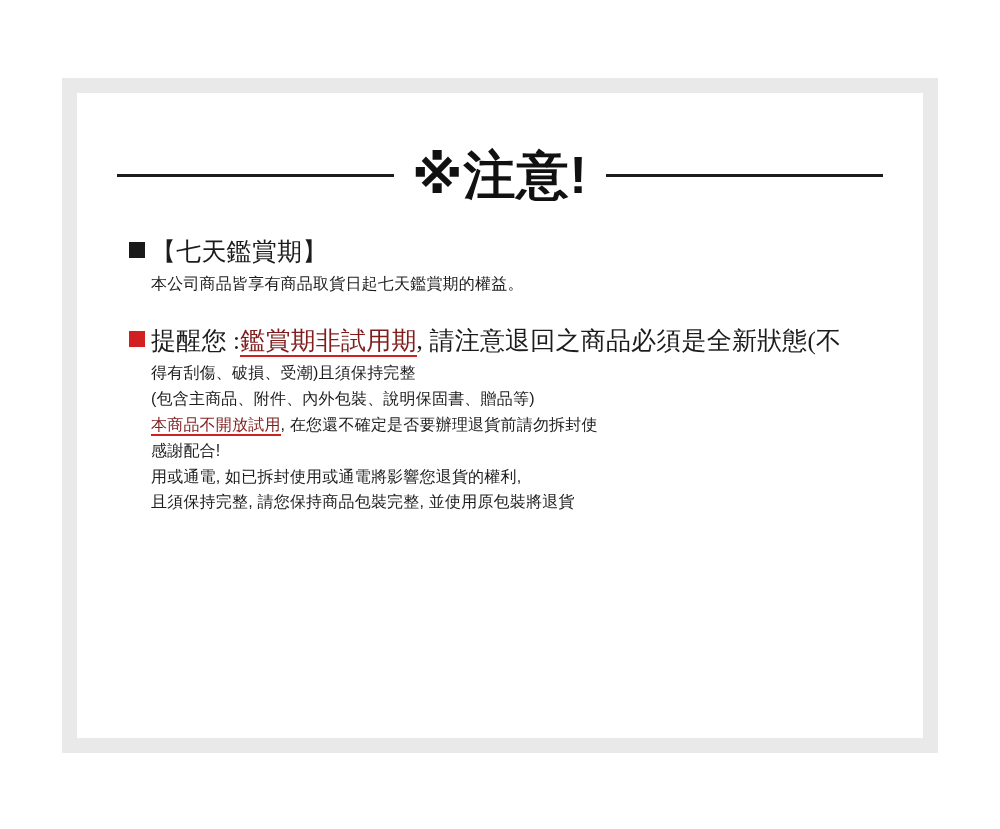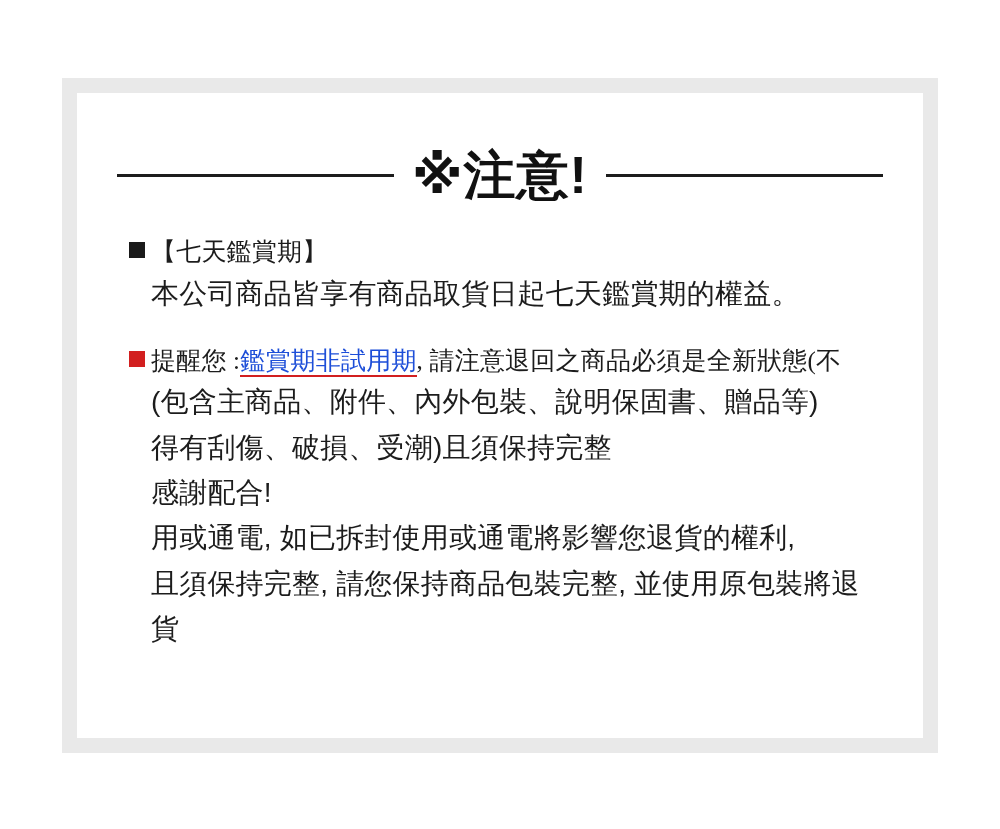--- a/index.html
+++ b/index.html
@@ -96,37 +96,37 @@
     flex: 0 0 auto;
     width: 16px;
     height: 16px;
     margin-top: 9px;
     margin-right: 6px;
   }
   .bullet.dark { background: #1a1a1a; }
   .bullet.red  { background: #d21f1f; }
 
   .line {
-    font-size: 28px;
+    font-size: 16px;
     line-height: 1.62;
     color: #1c1c1c;
     letter-spacing: 0.2px;
   }
 
   .indent {
     padding-left: 22px;
   }
 
   .first-line-text {
     font-size: 25px;
     line-height: 1.5;
   }
 
   .red-underline {
-    color: #1d4ed8;
+    color: #7f1d1d;
     border-bottom: 2px solid #d21f1f;
     padding-bottom: 1px;
   }
 </style>
 </head>
 <body>
 
 <div class="page">
 
   <div class="notice-frame">
@@ -147,23 +147,24 @@
           </div>
           <div class="line indent">本公司商品皆享有商品取貨日起七天鑑賞期的權益。</div>
         </div>
 
         <div class="block">
           <div class="bullet-line">
             <span class="bullet red"></span>
             <span class="line first-line-text"><span>提醒您 :</span><span class="red-underline">鑑賞期非試用期</span><span>, 請注意退回之商品必須是全新狀態(不</span></span>
           </div>
 
+          <div class="line indent">得有刮傷、破損、受潮)且須保持完整</div>
           <div class="line indent">(包含主商品、附件、內外包裝、說明保固書、贈品等)</div>
-          <div class="line indent">得有刮傷、破損、受潮)且須保持完整</div>
 
+          <div class="line indent"><span class="red-underline">本商品不開放試用</span><span>, 在您還不確定是否要辦理退貨前請勿拆封使</span></div>
 
           <div class="line indent">感謝配合!</div>
           <div class="line indent">用或通電, 如已拆封使用或通電將影響您退貨的權利,</div>
           <div class="line indent">且須保持完整, 請您保持商品包裝完整, 並使用原包裝將退貨</div>
         </div>
 
       </div>
     </div>
   </div>
 

